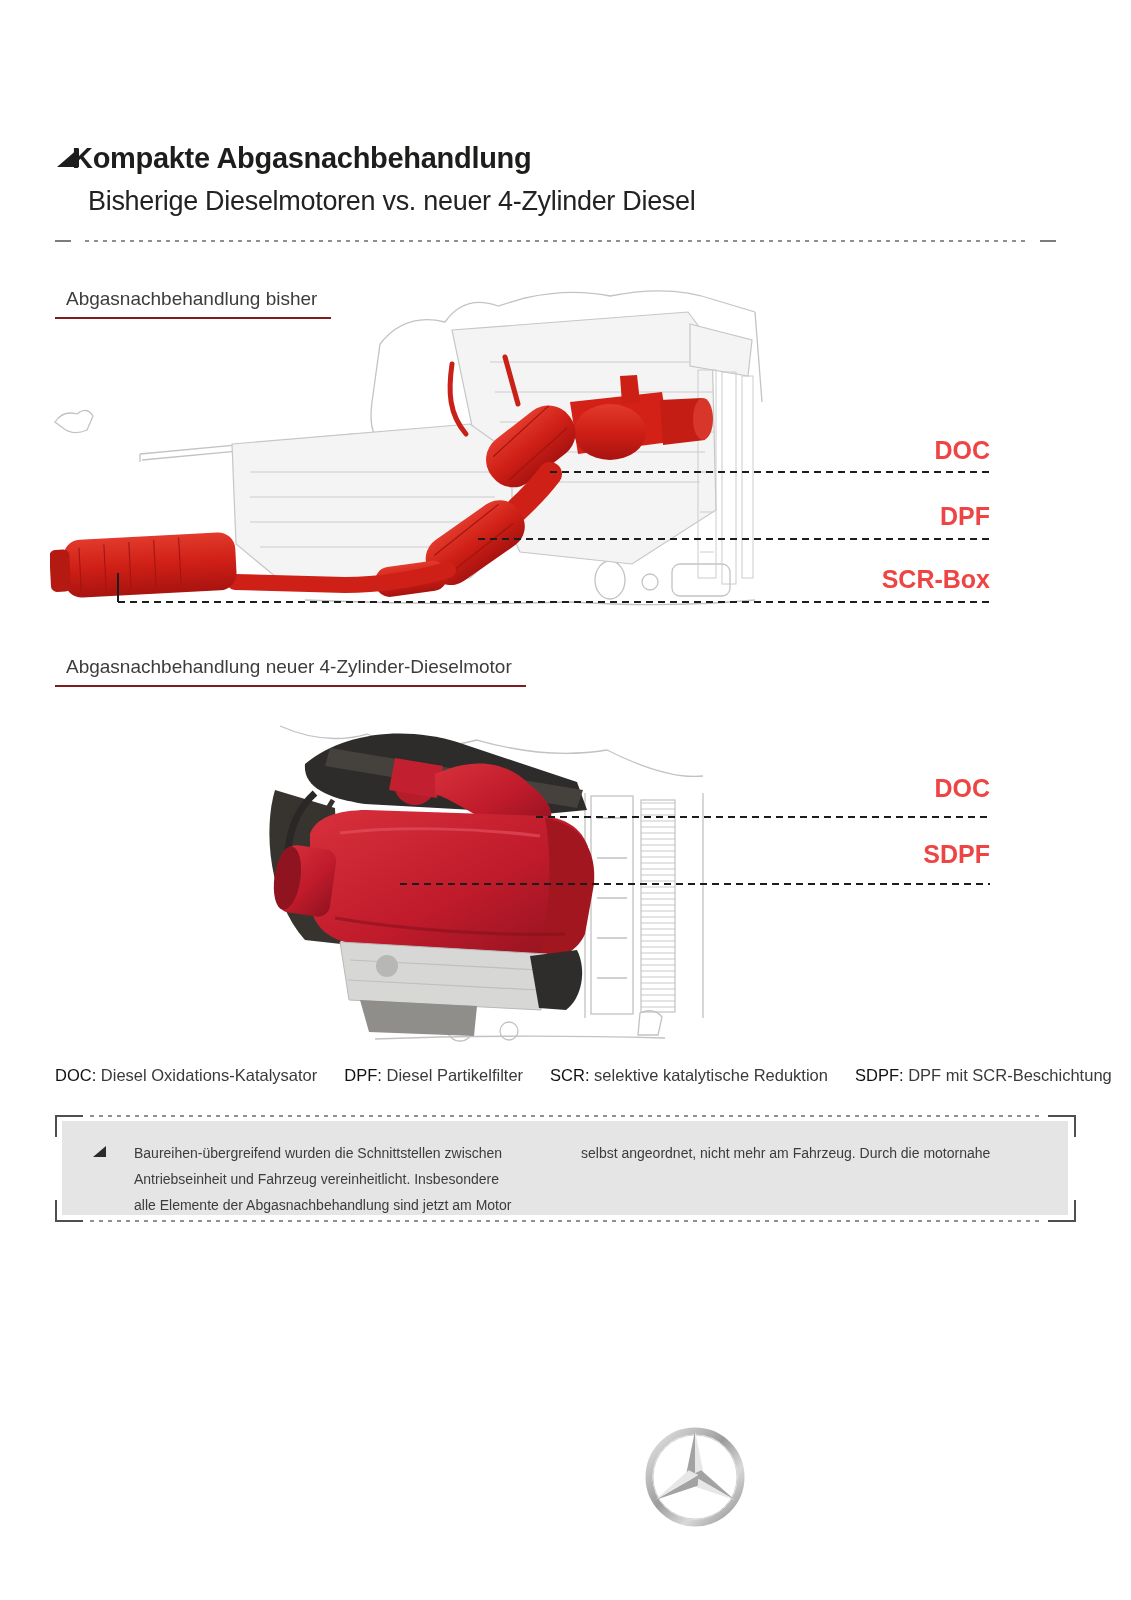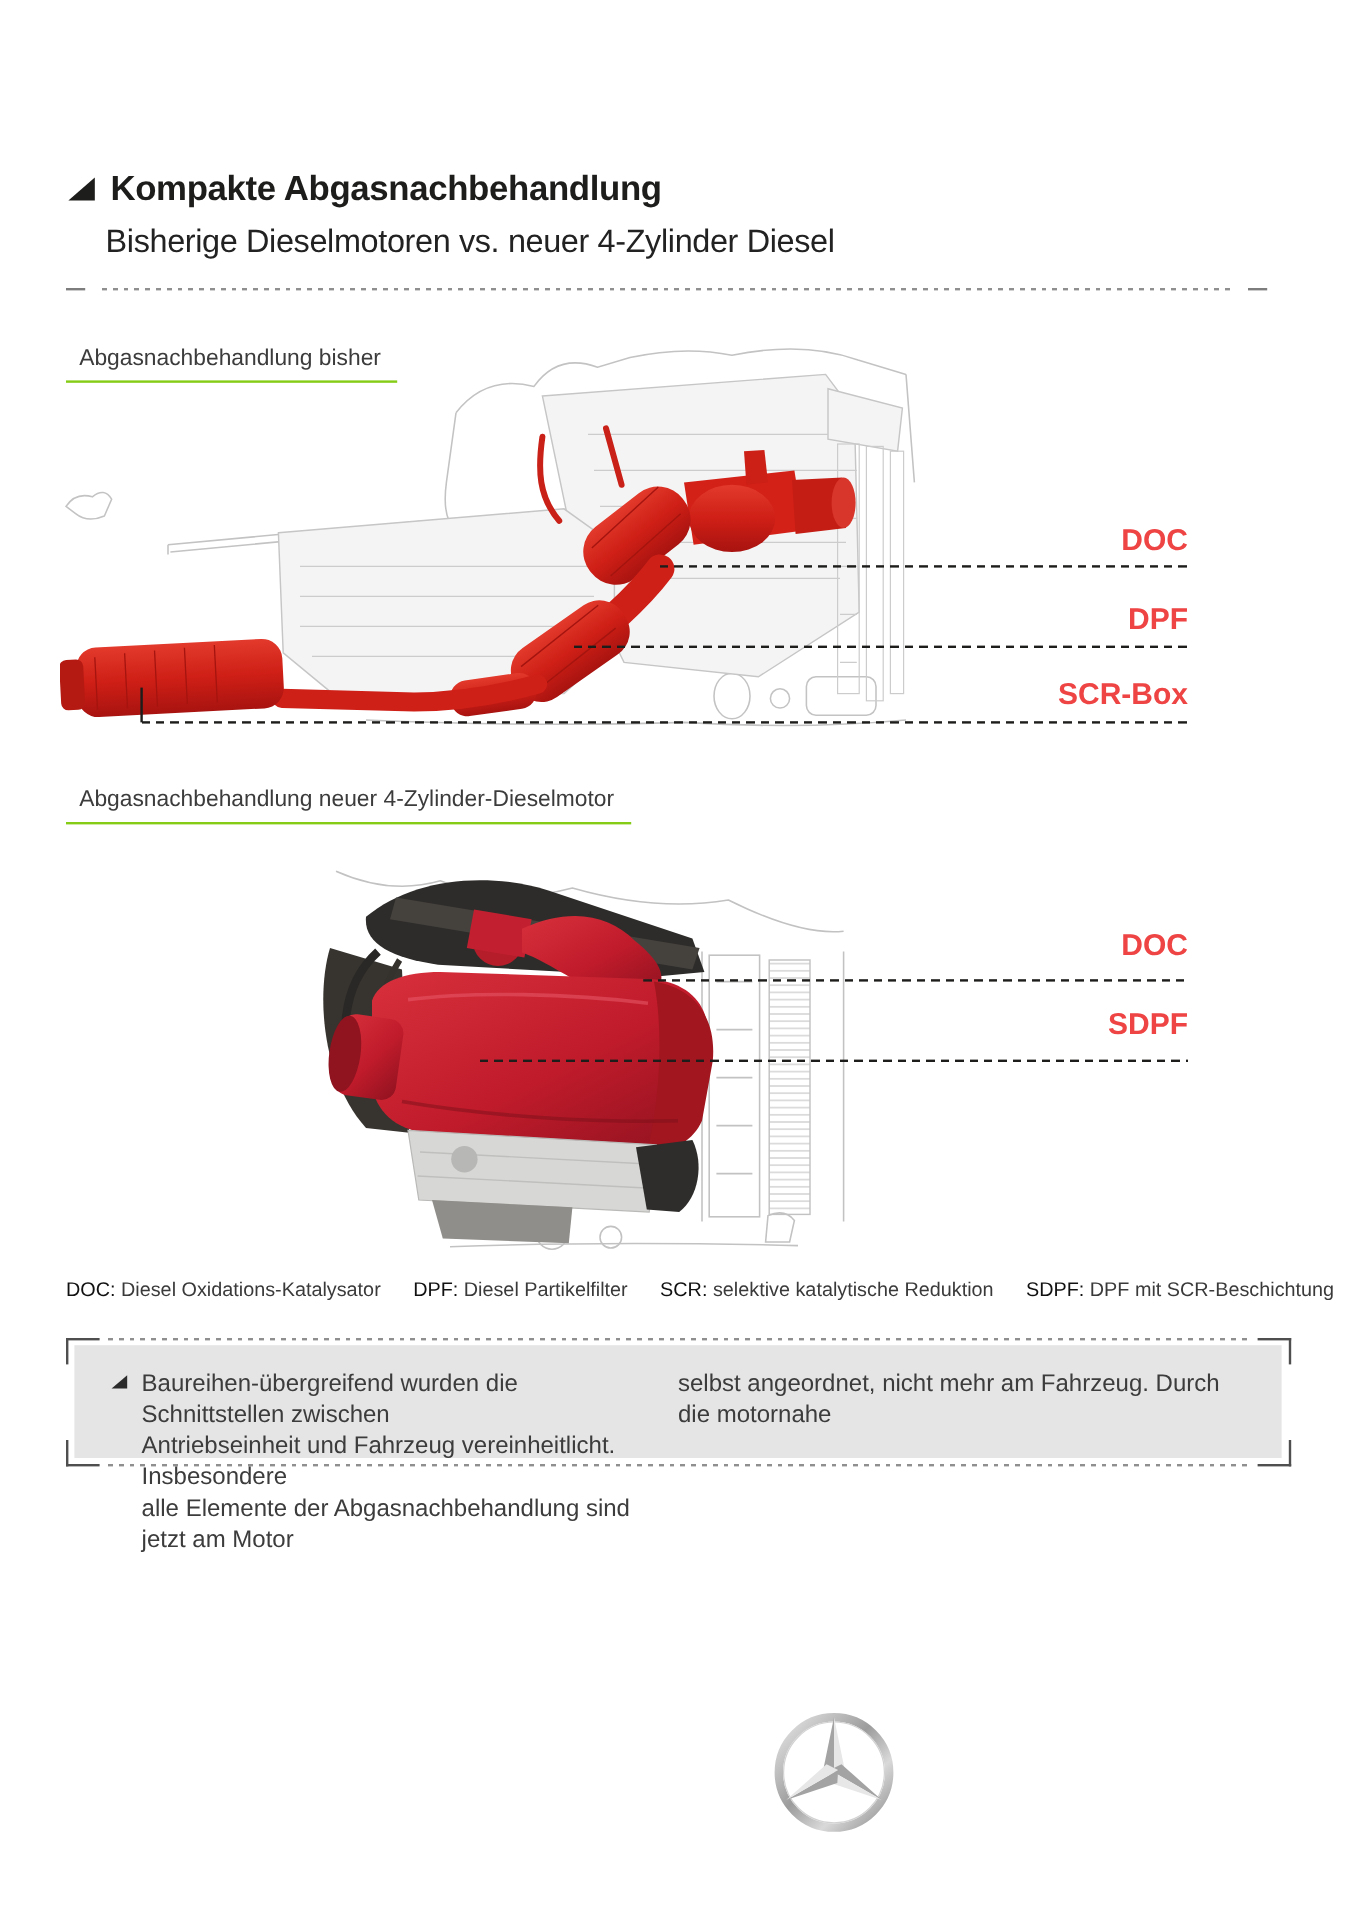--- a/index.html
+++ b/index.html
@@ -14,51 +14,51 @@
   
   .title-marker { width:0; height:0; border-left:22px solid transparent; border-bottom:19px solid #1d1d1b; }
   .page-title { font-size:29px; font-weight:bold; letter-spacing:-0.3px; color:#1d1d1b; }
   .page-subtitle { font-size:27px; font-weight:normal; letter-spacing:-0.3px; color:#222; }
 
   .fine-dash { height:2px; background:repeating-linear-gradient(90deg,#8f8f8f 0 4px, transparent 4px 9px); }
   .solid-dash { height:2px; background:#7d7d7d; width:16px; }
 
   .section-label {
     font-size:19px; color:#3c3c3c; padding:0 14px 7px 11px;
-    border-bottom:2px solid #84cc16; white-space:nowrap;
+    border-bottom:2px solid #7f1d1d; white-space:nowrap;
   }
 
   .callout-label { font-size:25px; font-weight:bold; color:#ef4444; text-align:right; }
   .leader { height:2px; background:repeating-linear-gradient(90deg,#1d1d1b 0 7px, transparent 7px 12px); }
   .leader-tick { width:2px; background:#1d1d1b; }
 
   
   .glossary { display:flex; gap:27px; font-size:16.5px; color:#3a3a3a; white-space:nowrap; }
   .glossary b { color:#111; font-weight:normal; }
 
   
   .note-bg { background:#e5e5e5; }
   .bracket { width:28px; height:22px; }
   .bk-tl { border-left:2px solid #4f4f4f; border-top:2px solid #4f4f4f; }
   .bk-tr { border-right:2px solid #4f4f4f; border-top:2px solid #4f4f4f; }
   .bk-bl { border-left:2px solid #4f4f4f; border-bottom:2px solid #4f4f4f; }
   .bk-br { border-right:2px solid #4f4f4f; border-bottom:2px solid #4f4f4f; }
-  .note-col { font-size:20px; line-height:26px; color:#3c3c3c; }
+  .note-col { font-size:14px; line-height:26px; color:#3c3c3c;margin-left:16px; }
   .note-marker { width:0; height:0; border-left:13px solid transparent; border-bottom:11px solid #2b2b2b; }
 
   
   .brand-wordmark { font-family:"Liberation Serif", serif; font-size:41px; color:#2e2e2e; letter-spacing:0.5px; }
 </style>
 </head>
 <body>
 
 <div class="page">
 
   <div class="abs title-marker" style="left:57px; top:148px;"></div>
-  <div class="abs page-title" style="left:92px; top:142px;">Kompakte Abgasnachbehandlung</div>
+  <div class="abs page-title" style="left:72px; top:142px;">Kompakte Abgasnachbehandlung</div>
   <div class="abs page-subtitle" style="left:88px; top:186px;">Bisherige Dieselmotoren vs. neuer 4-Zylinder Diesel</div>
 
   <div class="abs solid-dash" style="left:55px; top:240px;"></div>
   <div class="abs fine-dash" style="left:85px; top:240px; width:945px;"></div>
   <div class="abs solid-dash" style="left:1040px; top:240px;"></div>
 
   <div class="abs section-label" style="left:55px; top:288px;">Abgasnachbehandlung bisher</div>
 
   <svg class="abs" style="left:50px; top:282px;" width="760" height="336" viewBox="0 0 760 336">
     <defs>

